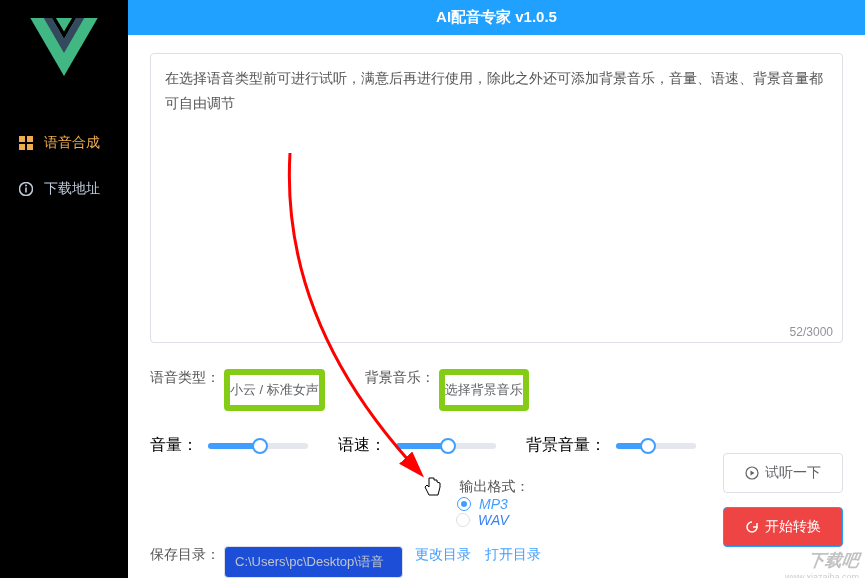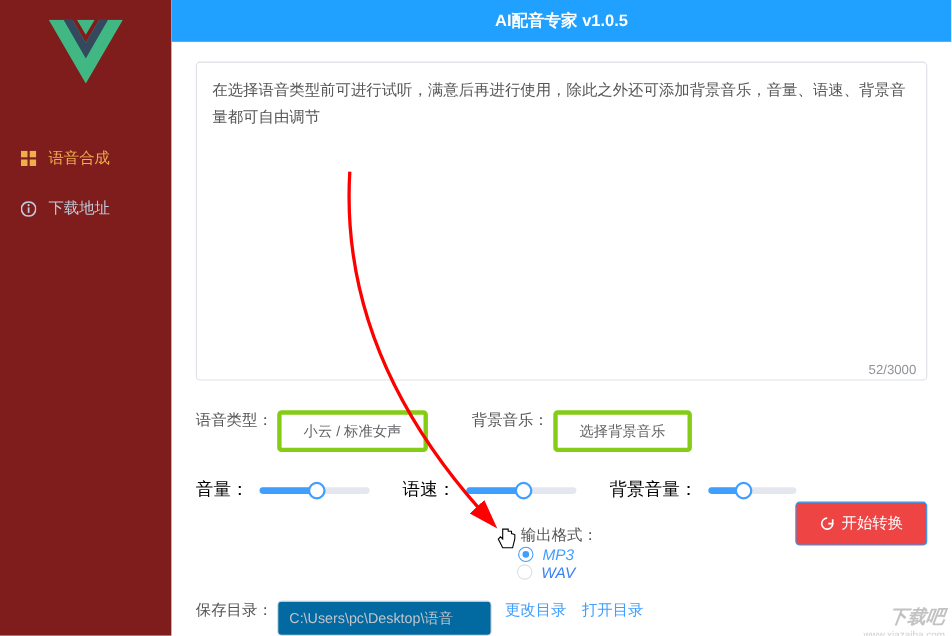--- a/index.html
+++ b/index.html
@@ -1,49 +1,49 @@
 <!DOCTYPE html>
 <html><head>
 <meta charset="utf-8">
 <style>
 * { box-sizing: border-box; margin: 0; padding: 0; }
 body { font-family: "Microsoft YaHei", "PingFang SC", Arial, sans-serif; background: #fff; width: 865px; height: 578px; overflow: hidden; position: relative; }
 .container { display: flex; height: 100%; }
-.sidebar { width: 156px; background: #7f1d1d; color: #bfcbd9; display: flex; flex-direction: column; align-items: center; padding-top: 18px; }
+.sidebar { width: 128px; background: #000000; color: #bfcbd9; display: flex; flex-direction: column; align-items: center; padding-top: 18px; }
 .logo { margin-bottom: 40px; }
 .nav-item { width: 100%; padding: 14px 18px; font-size: 14px; display: flex; align-items: center; cursor: pointer; }
 .nav-item.active { color: #f0ad4e; }
 .nav-icon { width: 16px; height: 16px; margin-right: 10px; display: inline-flex; align-items: center; justify-content: center; }
 .main { flex: 1; background: #fff; display: flex; flex-direction: column; }
 .titlebar { height: 44px; background: #20a0ff; color: #fff; display: flex; align-items: center; justify-content: center; font-size: 15px; font-weight: bold; }
 .content { padding: 18px 22px 0 22px; flex: 1; position: relative; }
 .textarea-wrap { position: relative; }
 .textarea { width: 100%; height: 290px; border: 1px solid #dcdfe6; border-radius: 4px; padding: 12px 14px; font-size: 14px; color: #555; line-height: 1.8; resize: none; font-family: inherit; }
 .char-count { position: absolute; right: 10px; bottom: 8px; font-size: 12px; color: #909399; }
 .row { display: flex; align-items: flex-start; margin-top: 22px; font-size: 14px; color: #555; }
 .label { margin-right: 4px; white-space: nowrap; }
-.select-box { border: 4px solid #84cc16; border-radius: 4px; padding: 6px 20px; font-size: 13px; color: #606266; margin-right: 40px; cursor: pointer; background: #fff; }
+.select-box { border: 6px solid #84cc16; border-radius: 4px; padding: 6px 0; font-size: 13px; color: #606266; margin-right: 40px; cursor: pointer; background: #fff; }
 .sliders-row { display: flex; align-items: center; margin-top: 24px; }
 .slider-group { display: flex; align-items: center; margin-right: 30px; }
 .slider { width: 100px; height: 6px; background: #e4e7ed; border-radius: 3px; position: relative; margin-left: 6px; }
 .slider-fill { position: absolute; height: 100%; background: #409eff; border-radius: 3px; left: 0; }
 .slider-thumb { position: absolute; width: 16px; height: 16px; background: #fff; border: 2px solid #409eff; border-radius: 50%; top: 50%; transform: translate(-50%, -50%); }
 .right-actions { position: absolute; right: 22px; top: 418px; display: flex; flex-direction: column; gap: 14px; }
 .btn { border: 1px solid #dcdfe6; background: #fff; border-radius: 4px; padding: 10px 18px; font-size: 14px; color: #606266; cursor: pointer; display: flex; align-items: center; justify-content: center; min-width: 120px; }
 .btn-primary { background: #ef4444; border-color: #20a0ff; color: #fff; }
 .btn-icon { margin-right: 6px; display: inline-flex; }
 .format-row { display: flex; align-items: center; margin-top: 22px; font-size: 14px; color: #555; flex-direction: column; }
 .radio { display: flex; align-items: center; margin-right: 28px; cursor: pointer; font-style: italic; }
 .radio-dot { width: 14px; height: 14px; border: 1px solid #dcdfe6; border-radius: 50%; margin-right: 8px; display: flex; align-items: center; justify-content: center; }
 .radio.checked .radio-dot { border-color: #409eff; }
 .radio.checked .radio-dot::after { content: ""; width: 6px; height: 6px; background: #409eff; border-radius: 50%; }
 .radio.checked .radio-label { color: #409eff; }
 .radio-label { color: #3b82f6; }
 .path-row { display: flex; align-items: flex-start; margin-top: 18px; font-size: 14px; color: #555; }
-.path-input { border: 1px solid #dcdfe6; border-radius: 4px; padding: 6px 10px; font-size: 13px; color: #c0c4cc; width: 195px; margin-right: 12px; background: #0369a1; }
+.path-input { border: 1px solid #dcdfe6; border-radius: 4px; padding: 6px 10px; font-size: 13px; color: #c0c4cc; width: 179px; margin-right: 12px; background: #1d4ed8; }
 .link { color: #409eff; margin-right: 14px; cursor: pointer; font-size: 14px; }
 .watermark { position: absolute; right: 6px; bottom: 6px; font-size: 17px; color: rgba(80,80,80,0.35); font-style: italic; pointer-events: none; font-weight: bold; transform: skewX(-8deg); }
 .watermark-sub { position: absolute; right: 6px; bottom: -4px; font-size: 9px; color: rgba(80,80,80,0.3); pointer-events: none; }
 .arrow { position: absolute; left: 122px; top: 108px; pointer-events: none; z-index: 10; }
 .cursor { position: absolute; left: 294px; top: 440px; pointer-events: none; z-index: 11; }
 </style>
 </head>
 <body>
 
 <div class="container">
@@ -131,20 +131,29 @@
       </div>
 
       <div class="path-row">
         <span class="label">保存目录：</span>
         <div class="path-input">C:\Users\pc\Desktop\语音</div>
         <span class="link">更改目录</span>
         <span class="link">打开目录</span>
       </div>
 
       <div class="right-actions">
+        <button class="btn">
+          <span class="btn-icon">
+            <svg width="14" height="14" viewBox="0 0 14 14">
+                <circle cx="7" cy="7" r="6" fill="none" stroke="#606266" stroke-width="1.2"></circle>
+                <path d="M5.5 4.5 L9.5 7 L5.5 9.5 Z" fill="#606266"></path>
+              </svg>
+          </span>
+          <span>试听一下</span>
+        </button>
         <button class="btn btn-primary">
           <span class="btn-icon">
             <svg width="14" height="14" viewBox="0 0 14 14">
                 <path d="M7 2 A5 5 0 1 0 12 7" fill="none" stroke="#fff" stroke-width="1.5"></path>
                 <path d="M12 3 L12 7 L8 7" fill="none" stroke="#fff" stroke-width="1.5"></path>
               </svg>
           </span>
           <span>开始转换</span>
         </button>
       </div>

